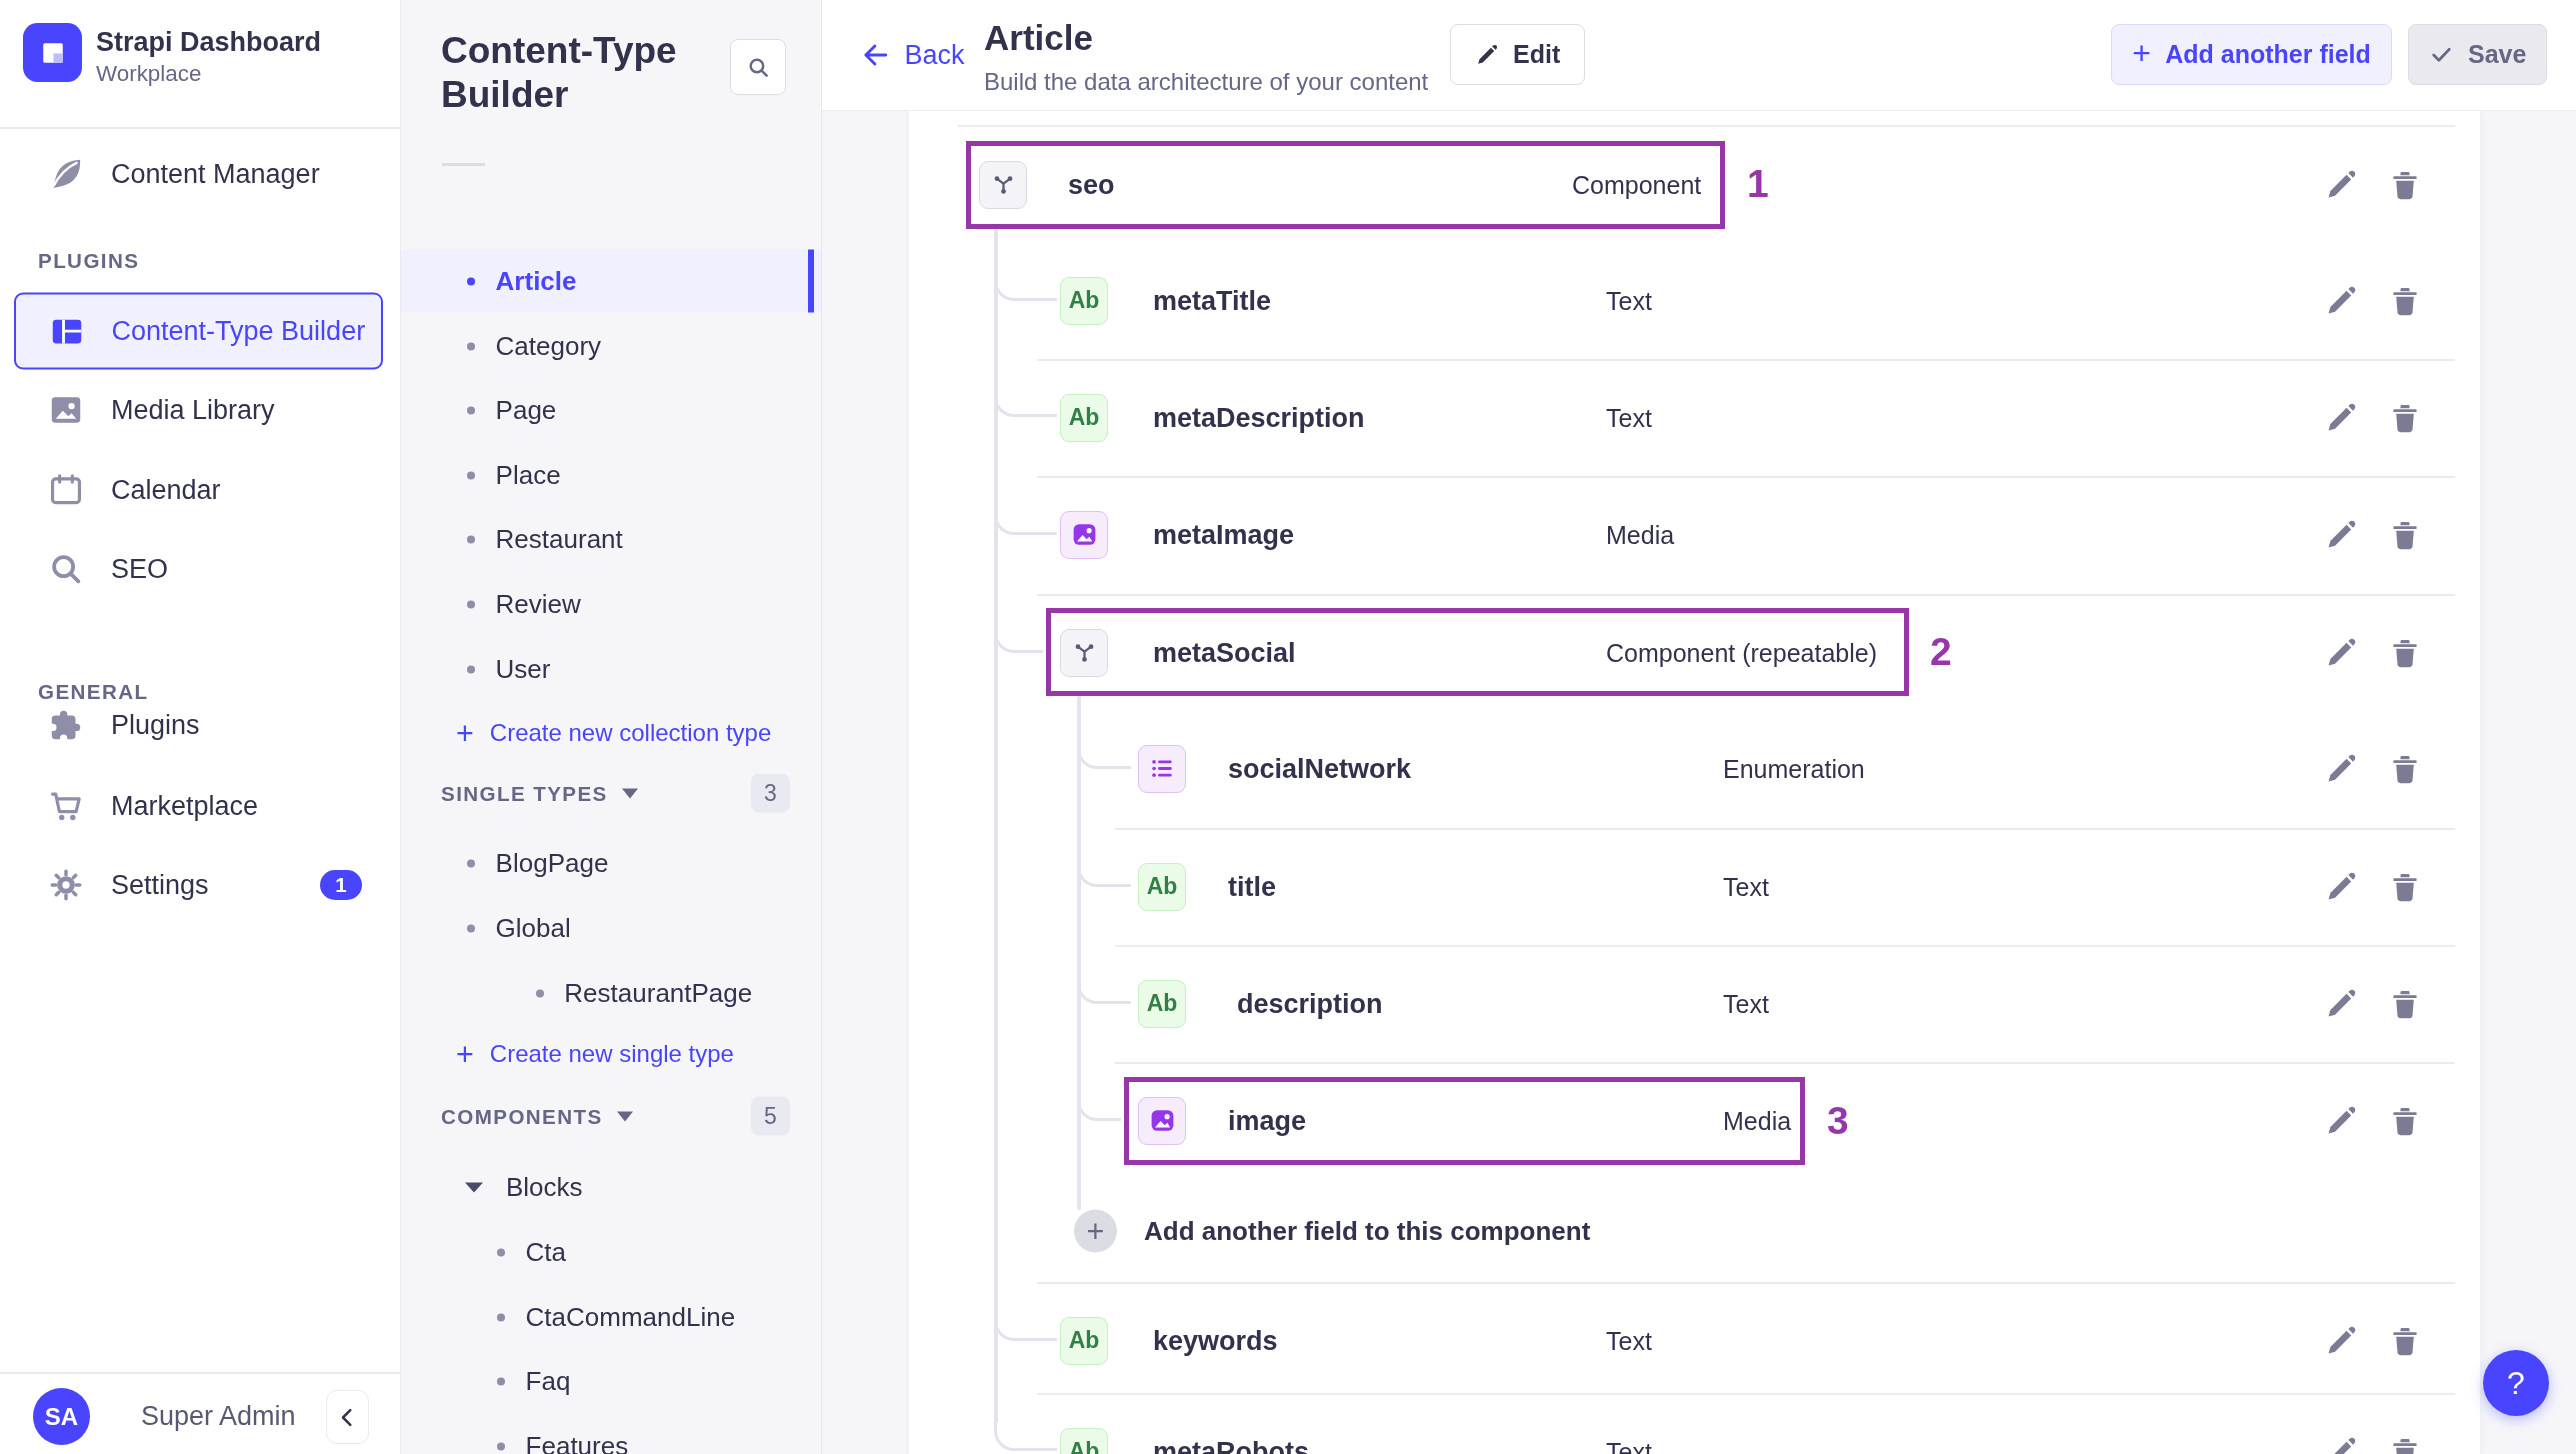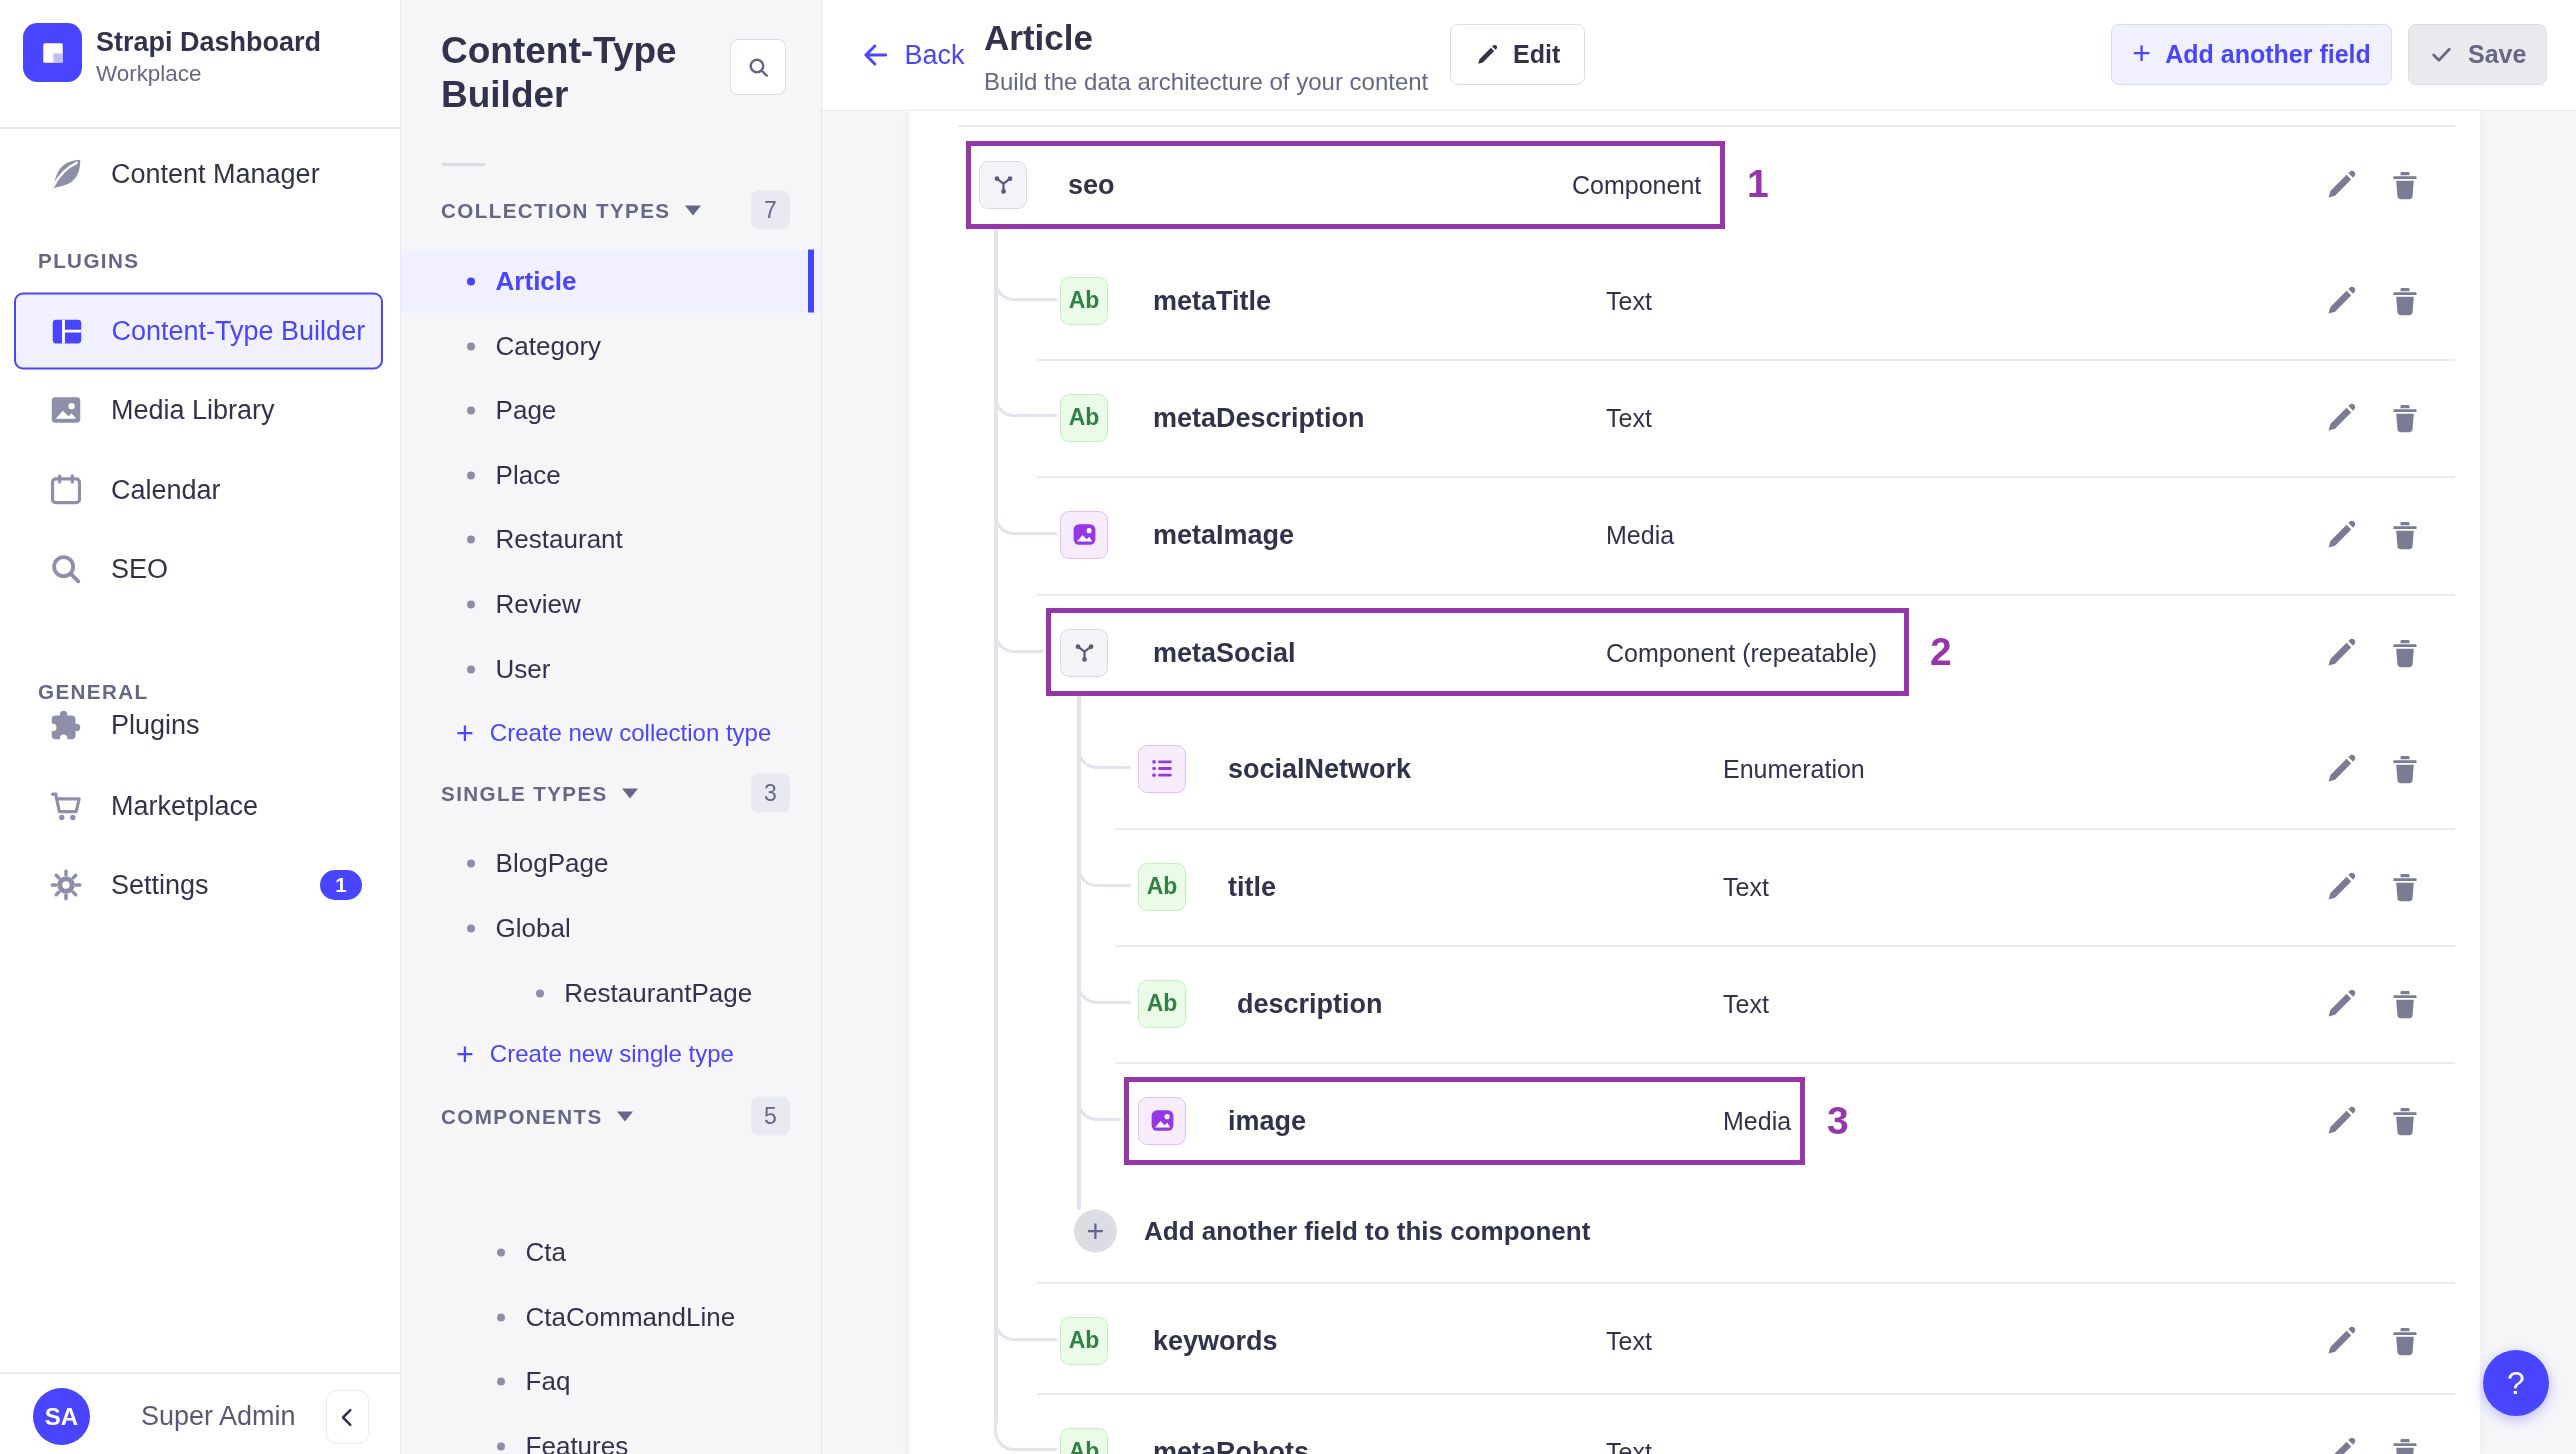--- a/index.html
+++ b/index.html
@@ -202,25 +202,20 @@
   <aside class="subnav">
     <div class="subnav-title">Content-Type Builder</div>
     <button class="search-btn">
       <svg width="25" height="25" viewBox="0 0 24 24">
           <circle cx="10.5" cy="10.5" r="6" fill="none" stroke="currentColor" stroke-width="2.4"></circle>
           <path d="M15.2 15.2l4.6 4.6" stroke="currentColor" stroke-width="2.4" stroke-linecap="round"></path>
         </svg>
     </button>
     <div class="subnav-hr"></div>
 
-    <div class="sn-header" style="top:210px">
-      <span class="shlabel">COLLECTION TYPES</span>
-      <span class="chev-down"></span>
-      <span class="sn-count">7</span>
-    </div>
     <div id="collection-items">
         <div class="sn-item active" style="top: 281px;">
           <span class="bullet"></span>
           <span class="silabel">Article</span>
           <span class="activebar"></span>
         </div>
         <div class="sn-item" style="top: 346px;">
           <span class="bullet"></span>
           <span class="silabel">Category</span>
         </div>
@@ -271,20 +266,24 @@
       </div>
     <div class="sn-create" style="top:1054px">
       <span class="plus">+</span>
       <span class="clabel">Create new single type</span>
     </div>
 
     <div class="sn-header" style="top:1116px">
       <span class="shlabel">COMPONENTS</span>
       <span class="chev-down"></span>
       <span class="sn-count">5</span>
+    </div>
+    <div class="sn-item" style="top:1187px">
+      <span class="tri"></span>
+      <span class="silabel">Blocks</span>
     </div>
     <div id="component-items">
         <div class="sn-item sub" style="top: 1252px;">
           <span class="bullet"></span>
           <span class="silabel">Cta</span>
         </div>
         <div class="sn-item sub" style="top: 1317px;">
           <span class="bullet"></span>
           <span class="silabel">CtaCommandLine</span>
         </div>

